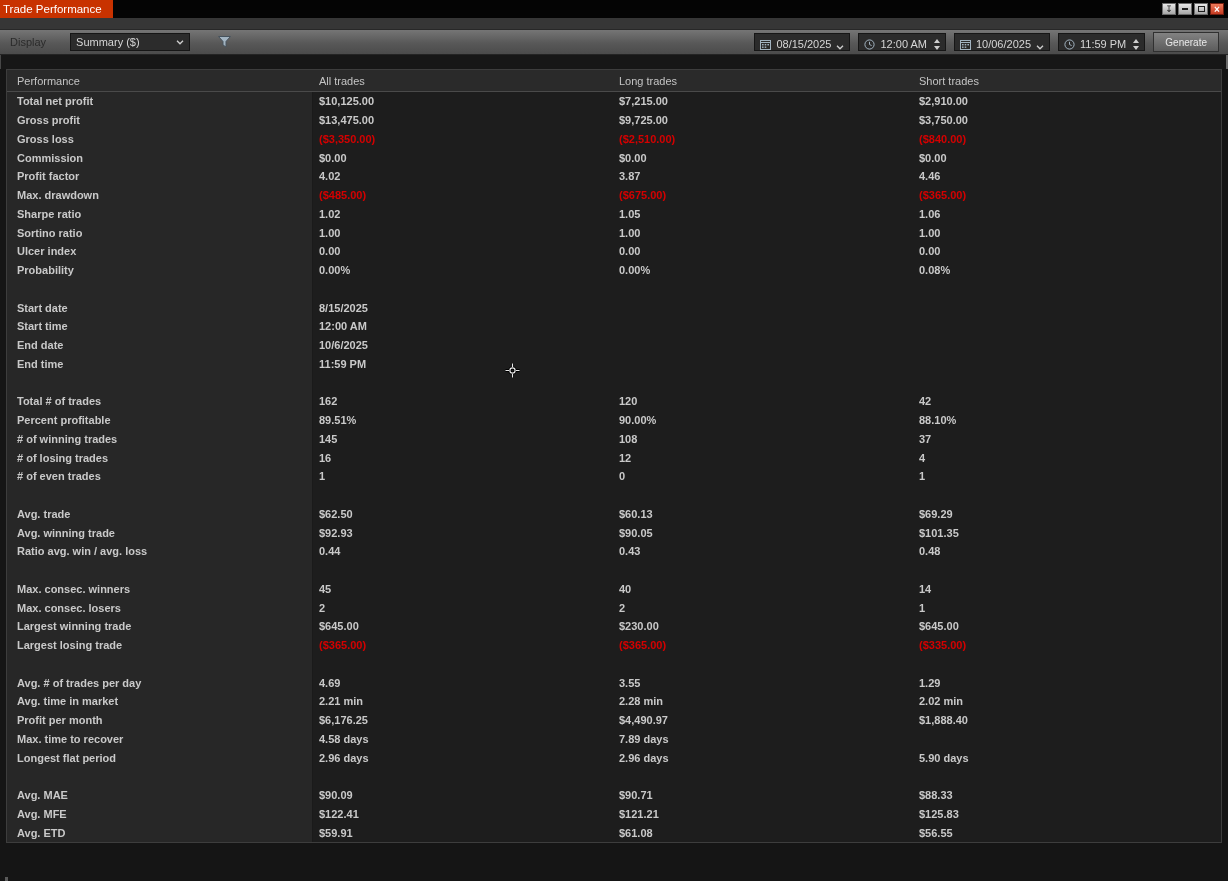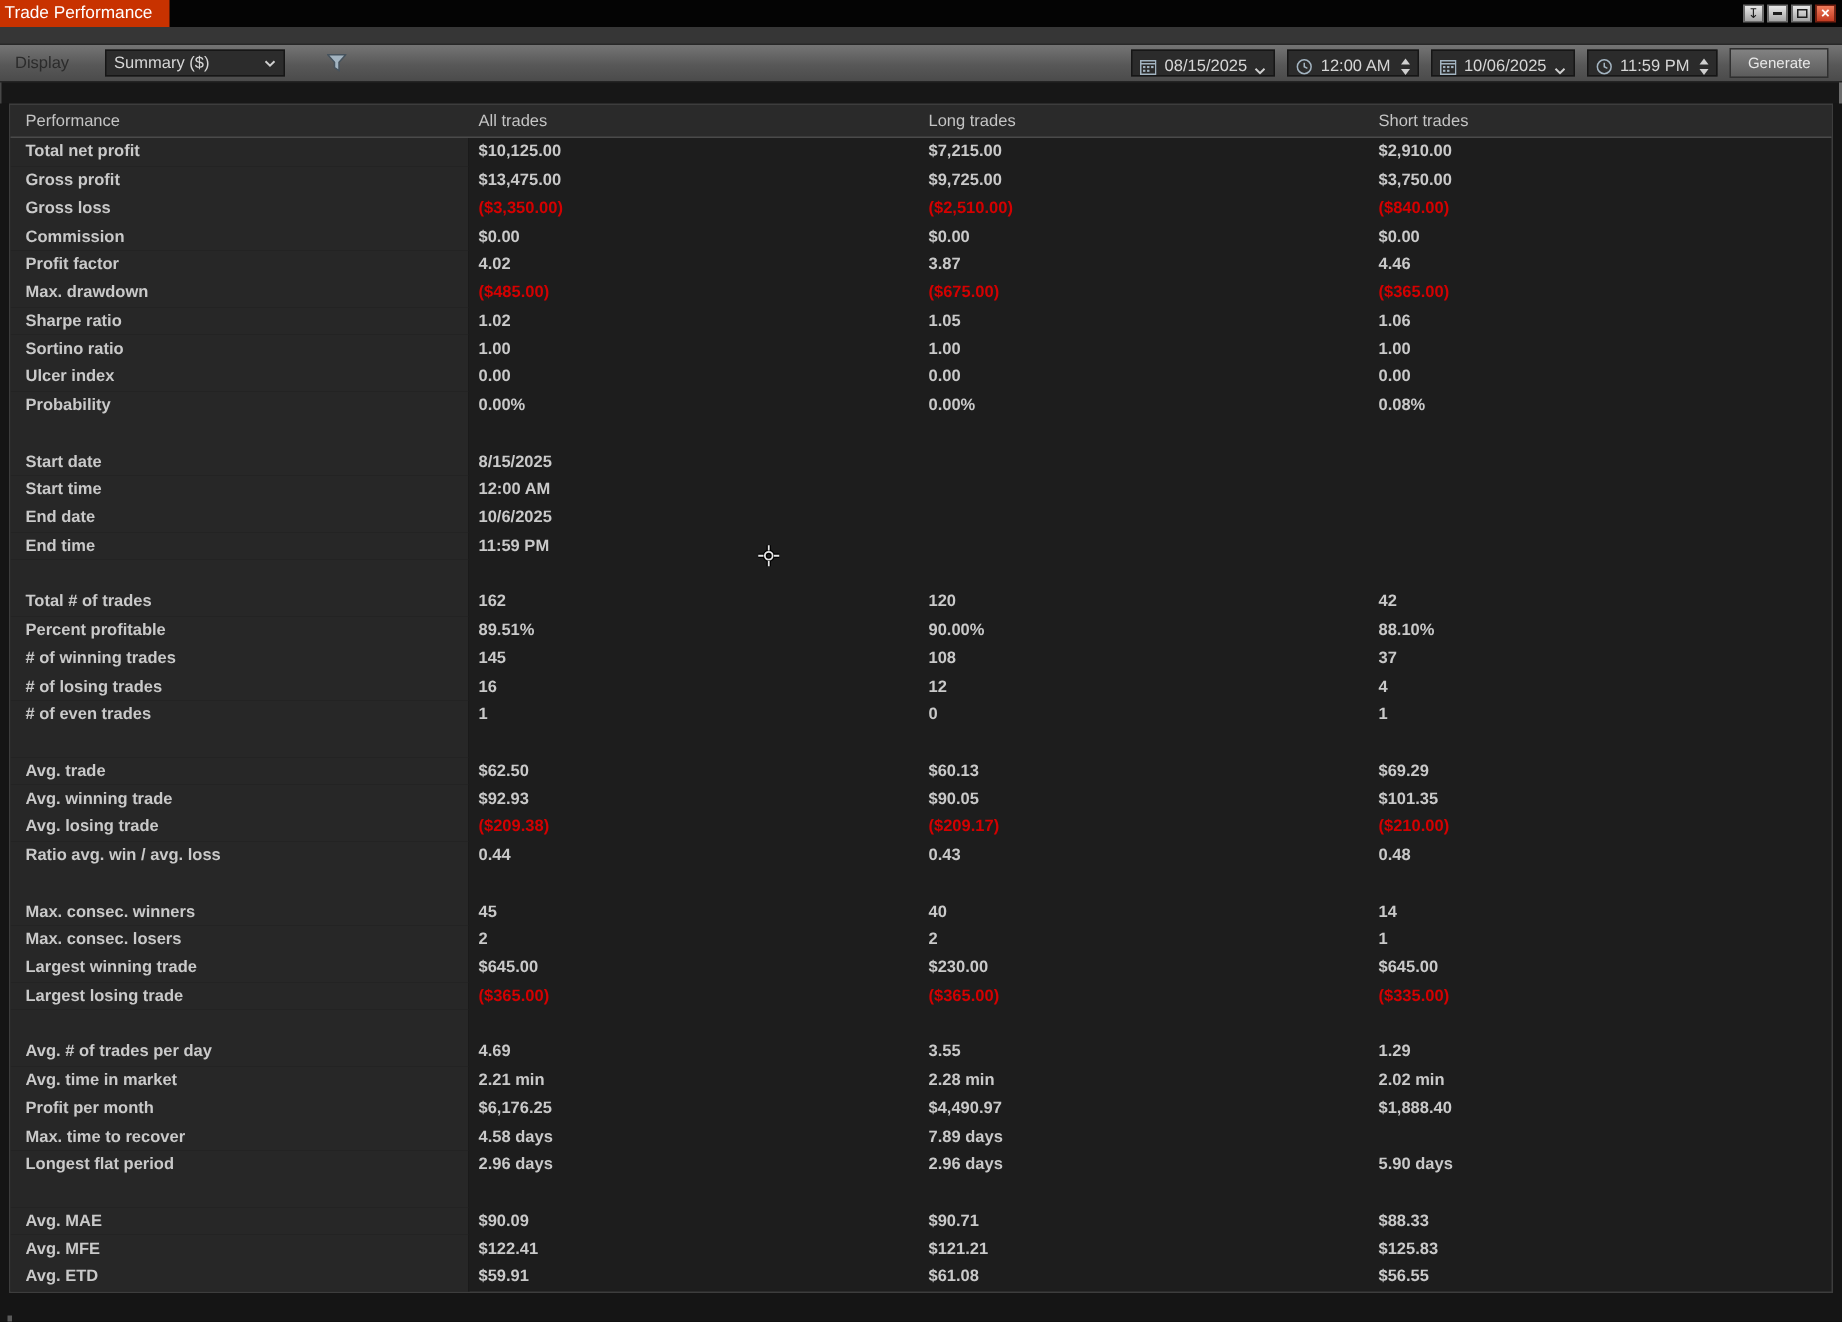--- a/index.html
+++ b/index.html
@@ -333,26 +333,20 @@
             <div class="cell">$60.13</div>
             <div class="cell">$69.29</div>
           </div>
           <div class="trow">
             <div class="cell label">Avg. winning trade</div>
             <div class="cell">$92.93</div>
             <div class="cell">$90.05</div>
             <div class="cell">$101.35</div>
           </div>
           <div class="trow">
-            <div class="cell label">Avg. losing trade</div>
-            <div class="cell neg">($209.38)</div>
-            <div class="cell neg">($209.17)</div>
-            <div class="cell neg">($210.00)</div>
-          </div>
-          <div class="trow">
             <div class="cell label">Ratio avg. win / avg. loss</div>
             <div class="cell">0.44</div>
             <div class="cell">0.43</div>
             <div class="cell">0.48</div>
           </div>
           <div class="trow">
             <div class="cell label"></div>
             <div class="cell"></div>
             <div class="cell"></div>
             <div class="cell"></div>

